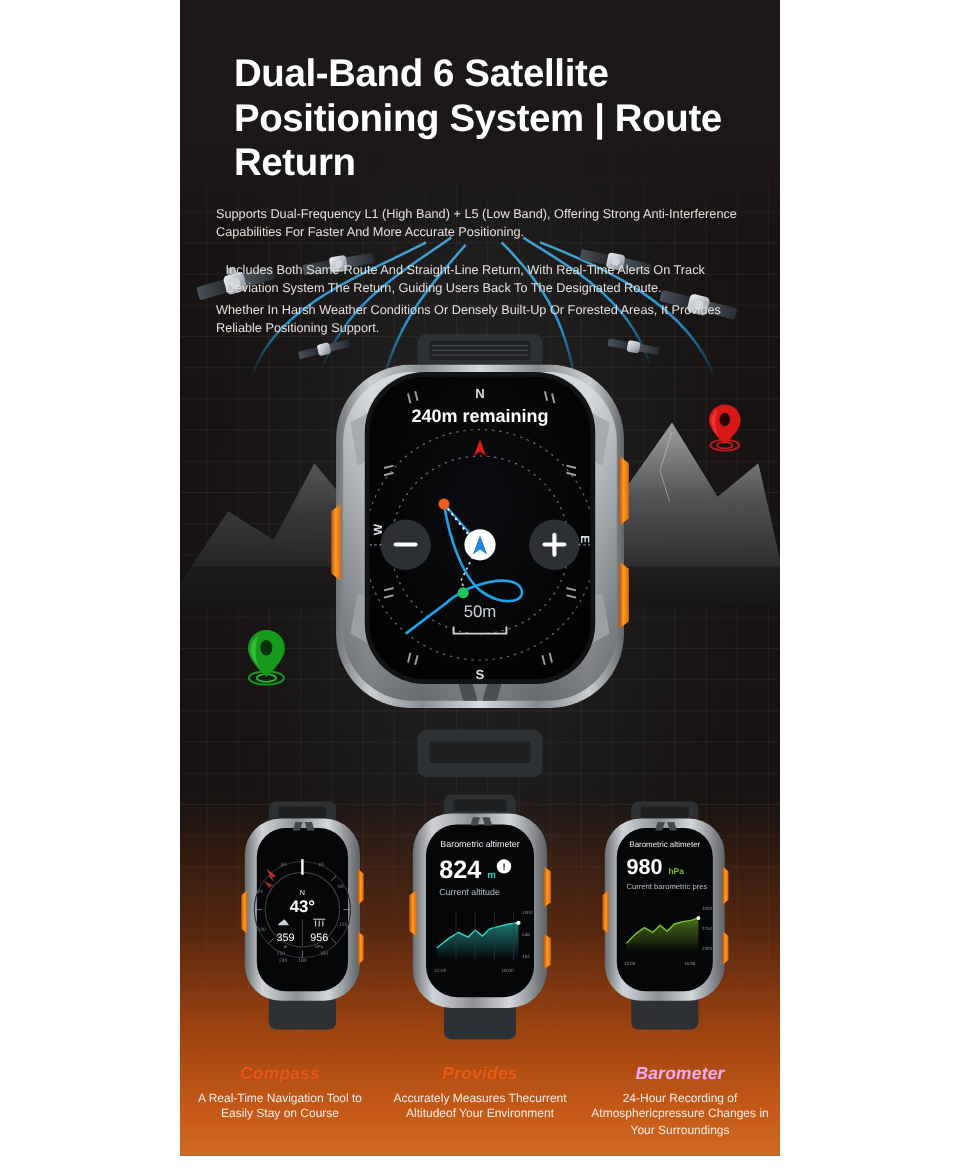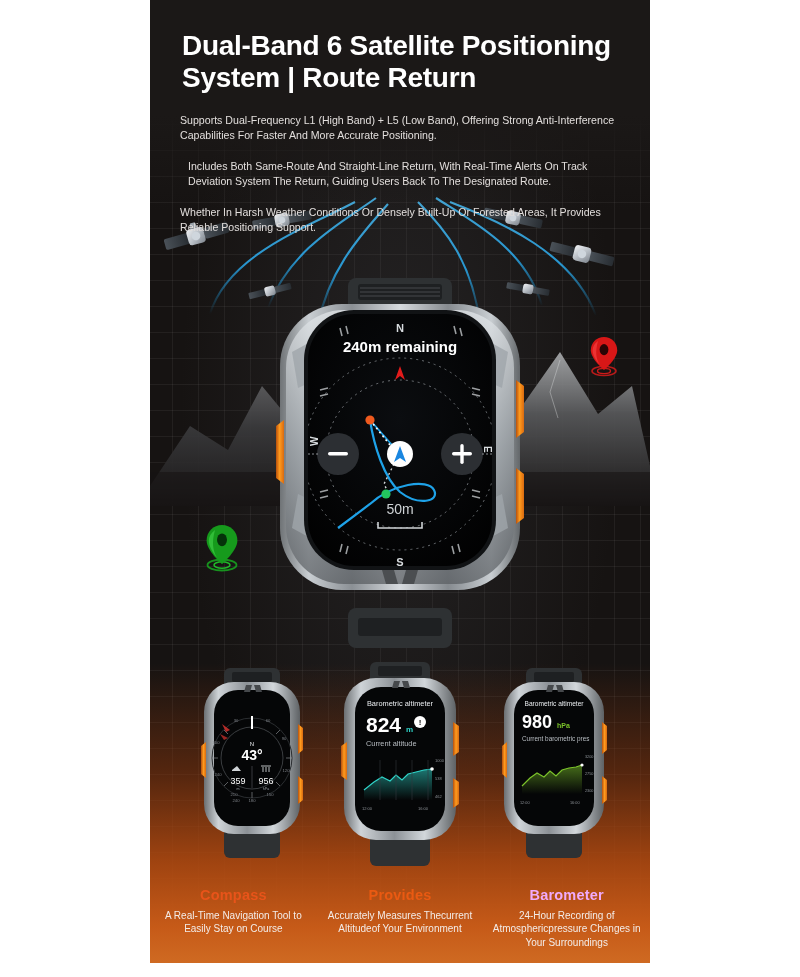--- a/index.html
+++ b/index.html
@@ -16,43 +16,43 @@
   .vign{position:absolute;inset:0;background:
      radial-gradient(ellipse at 50% 42%, rgba(70,72,78,.30), rgba(0,0,0,0) 62%);}
   .topfade{position:absolute;left:0;top:0;width:100%;height:210px;
      background:linear-gradient(to bottom,#1b1817 0%,#1b1817 55%,rgba(22,19,18,0) 100%);}
   .botglow{position:absolute;left:0;bottom:0;width:100%;height:300px;
      background:linear-gradient(to bottom,rgba(120,45,10,0) 0%,rgba(140,55,12,.55) 38%,
        rgba(178,74,16,.88) 66%,#c65a18 88%,#cf6a22 100%);}
 
   
   .hdr{position:absolute;left:30px;top:28px;width:450px;z-index:12;}
-  h1{margin:2px;color:#fff;font-size:28px;line-height:1.16;font-weight:700;letter-spacing:-.3px;}
+  h1{margin:15px;color:#fff;font-size:32px;line-height:1.16;font-weight:700;letter-spacing:-.3px;}
   .p{color:#e2dedc;font-size:10.6px;line-height:1.42;margin:0;}
   .p1{margin-top:18px;}
   .p2{margin-top:16px;padding-left:8px;}
-  .p3{margin-top:16px;}
+  .p3{margin-top:4px;}
 
   
   .sats{position:absolute;left:0;top:196px;width:500px;height:150px;z-index:6;}
   .mtn{position:absolute;left:0;top:236px;width:500px;height:270px;z-index:4;}
 
   
   .mainwatch{position:absolute;left:112px;top:278px;width:276px;height:370px;z-index:8;}
   .pin{position:absolute;z-index:7;}
   .pin.red{left:437px;top:334px;}
   .pin.green{left:52px;top:522px;}
 
   
   .trio{position:absolute;left:0;top:660px;width:500px;height:215px;z-index:9;}
 
   
   .caps{position:absolute;left:0;bottom:14px;width:500px;z-index:14;display:flex;}
   .cap{flex:1;text-align:center;padding:0 6px;}
-  .cap h3{margin:13px 0 6px;font-size:14.5px;font-weight:700;color:#e8541a;letter-spacing:.2px;}
+  .cap h3{margin:13px 0 6px;font-size:14.5px;font-weight:700;color:#e8541a;letter-spacing:.2px;font-style:italic;}
   .cap p{margin:0;font-size:10px;line-height:1.35;color:#f3ece8;}
   .cap.c1 h3{color:#e8541a;}
   .cap.c2 h3{color:#ea5a12;}
   .cap.c3 h3{color:#f0abfc;}
 </style>
 </head>
 <body>
 
 <div class="page">
   <div class="panel">

